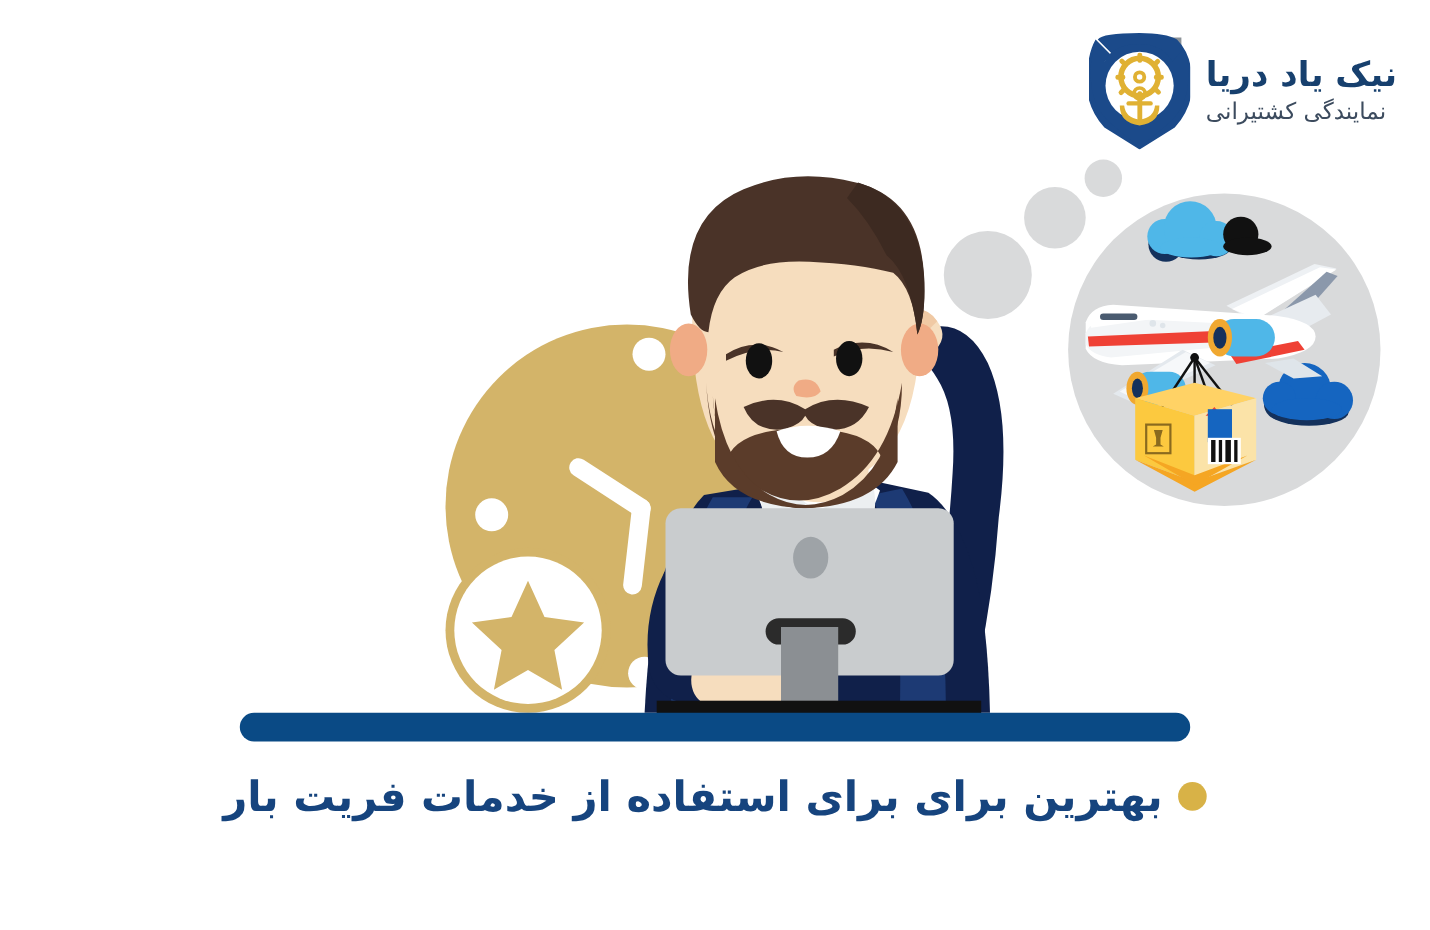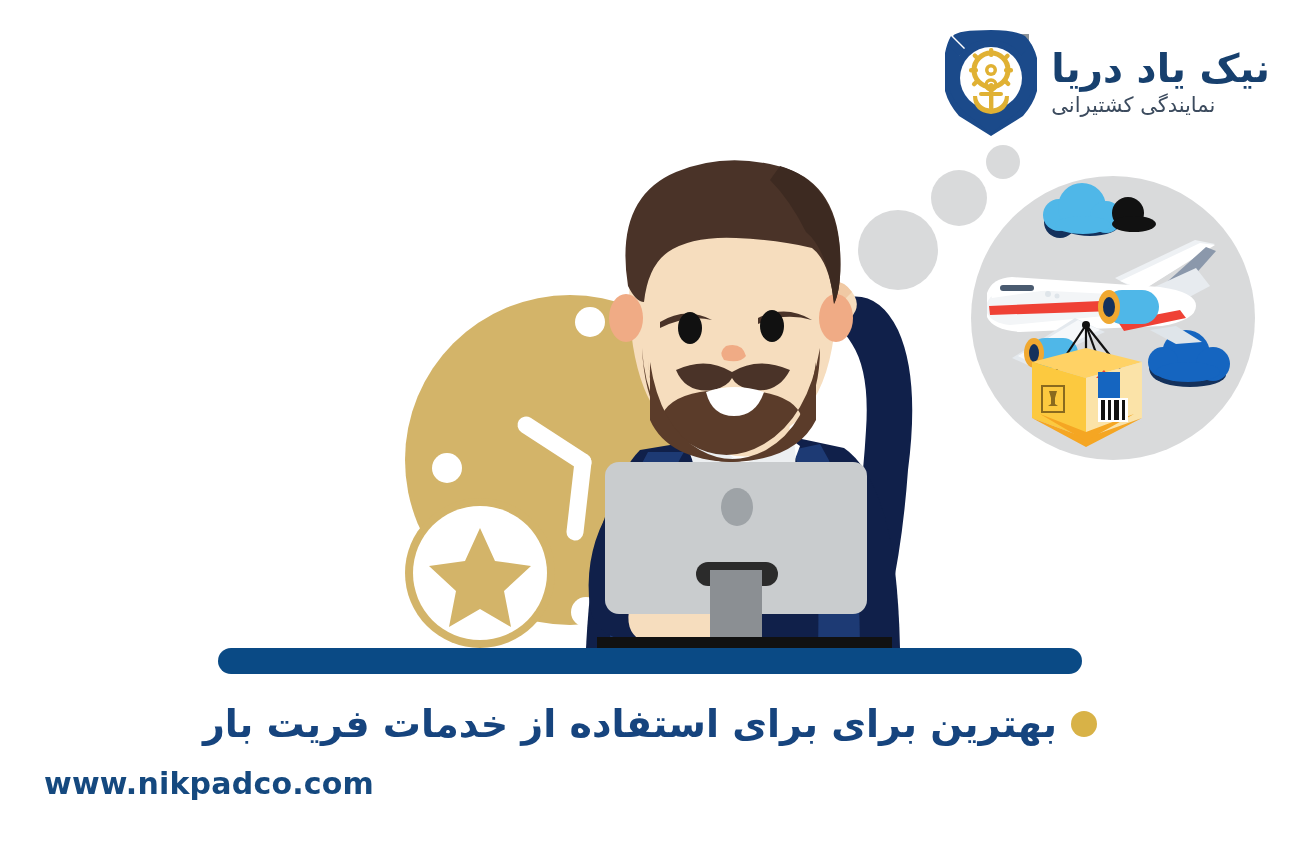--- a/index.html
+++ b/index.html
@@ -7,21 +7,21 @@
   body{
     width:1300px;height:845px;position:relative;overflow:hidden;
     font-family:"DejaVu Sans","Liberation Sans",sans-serif;
   }
   .stage{position:absolute;inset:0;width:1300px;height:845px;background:#ffffff;}
 
   
   .logo-block{position:absolute;top:28px;right:30px;display:flex;align-items:center;gap:14px;}
   .logo-words{display:flex;flex-direction:column;align-items:flex-end;line-height:1;}
   .logo-title{
-    font-size:39px;font-weight:700;color:#17406e;letter-spacing:-1px;
+    font-size:31px;font-weight:700;color:#17406e;letter-spacing:-1px;
     font-family:"DejaVu Sans","Liberation Sans",sans-serif;white-space:nowrap;
   }
   .logo-sub{
     margin-top:7px;font-size:21px;font-weight:400;color:#3c4b5e;white-space:nowrap;
   }
   .logo-mark{width:92px;height:108px;flex:0 0 auto;}
 
   
   .illustration{position:absolute;left:0;top:0;width:1300px;height:845px;pointer-events:none;}
 
@@ -271,15 +271,14 @@
         <path d="M28 68 Q28 84 46 86 Q64 84 64 68 L60 68 Q59 79 46 81 Q33 79 32 68 Z"></path>
       </g>
     </svg>
   </div>
 
   <div class="headline-row">
     <span class="headline-dot"></span>
     <span class="headline-text">بهترین برای برای استفاده از خدمات فریت بار</span>
   </div>
 
-  <div class="site-url">www.nikpadco.com</div>
 
 </div>
 
 </body></html>

